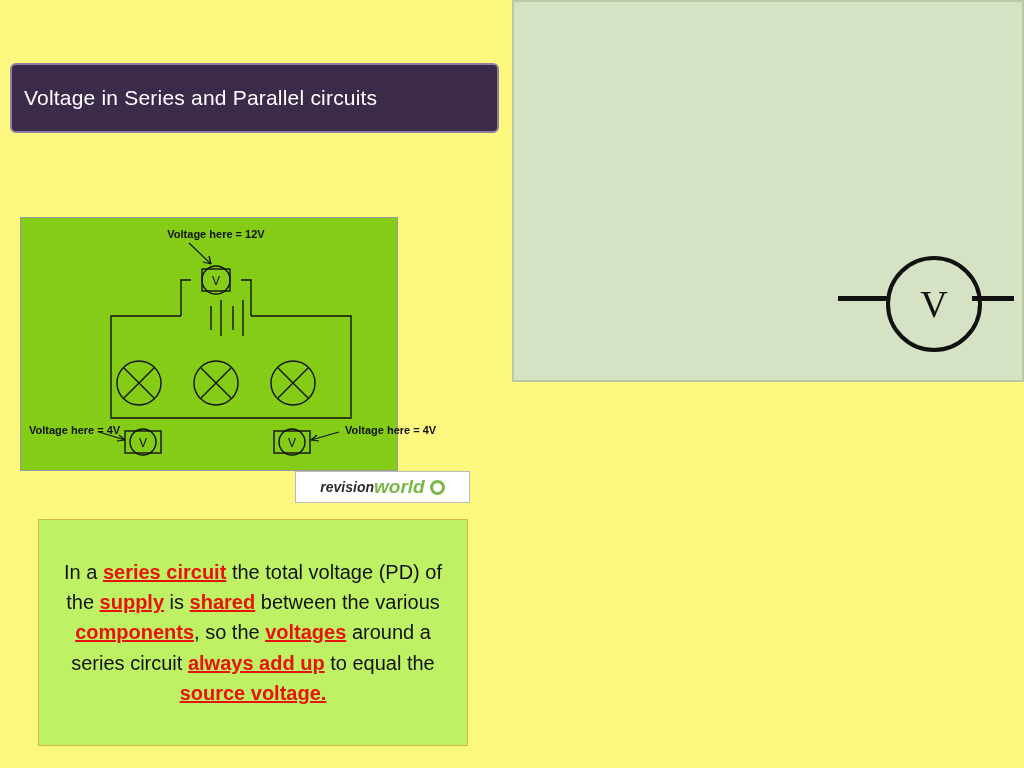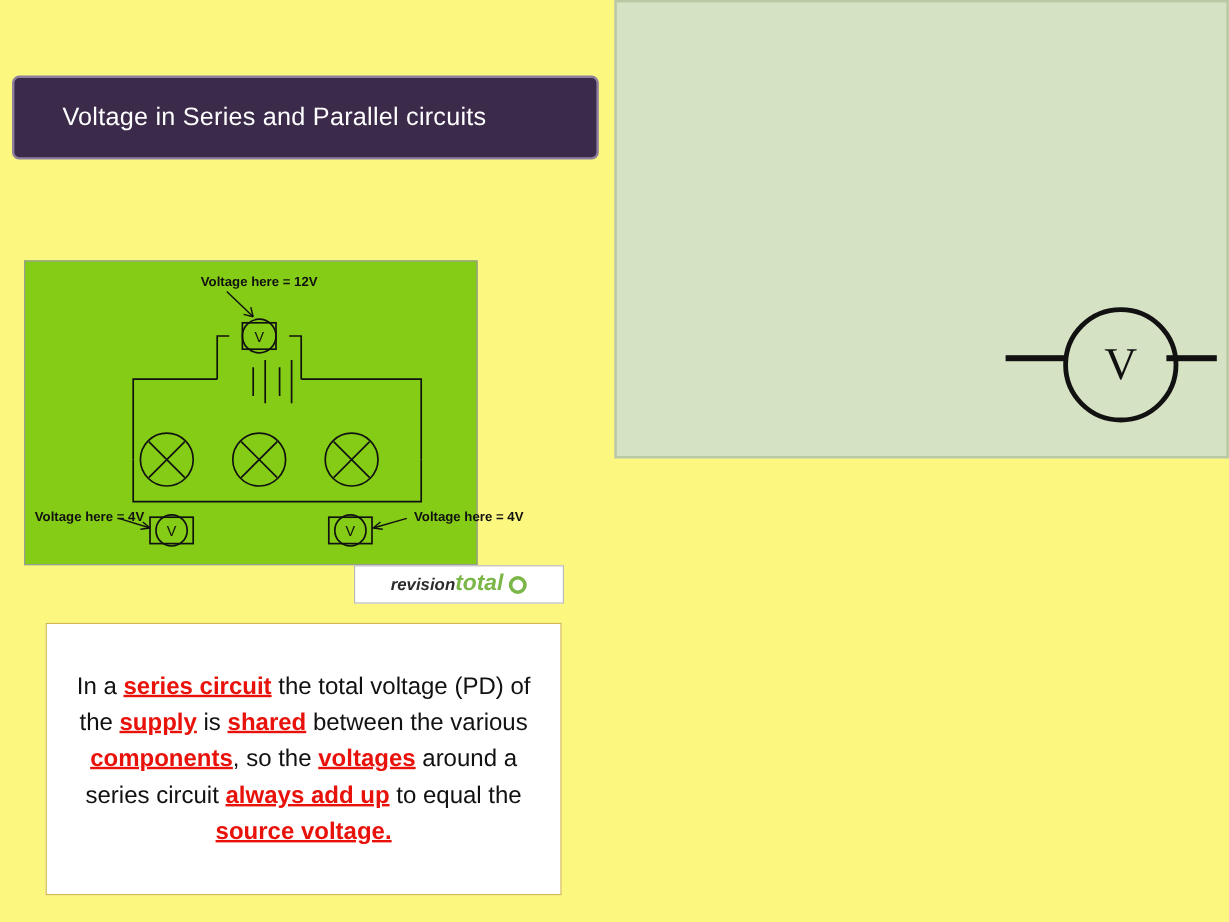--- a/index.html
+++ b/index.html
@@ -10,21 +10,21 @@
     position:relative;
     overflow:hidden;
   }
   
   #title-bar{
     position:absolute;left:10px;top:63px;width:485px;height:66px;
     background:#3b2a4a;border:2px solid #8e7fa0;border-radius:6px;
     display:flex;align-items:center;
   }
   #title-text{
-    color:#ffffff;font-size:21px;padding-left:40px;letter-spacing:.2px;
+    color:#ffffff;font-size:21px;padding-left:12px;letter-spacing:.2px;
   }
   
   #green-panel{
     position:absolute;left:512px;top:0;width:512px;height:382px;
     background:#d6e2c4;border:2px solid #b9c9a3;box-sizing:border-box;
   }
   
   #v-symbol{position:absolute;left:838px;top:252px;width:176px;height:100px;}
   .v-circle{
     position:absolute;left:48px;top:4px;width:88px;height:88px;border-radius:50%;
@@ -48,21 +48,21 @@
   }
   .logo-revision{font-size:14px;font-weight:bold;color:#2b2b2b;font-style:italic;}
   .logo-world{font-size:19px;font-weight:bold;color:#7ab648;font-style:italic;}
   .logo-gear{
     margin-left:5px;width:15px;height:15px;border-radius:50%;
     border:3px solid #7ab648;box-sizing:border-box;
   }
   
   #text-box{
     position:absolute;left:38px;top:519px;width:430px;height:227px;
-    background:#ffffff;border:1px solid #d4b84a;box-sizing:border-box;
+    background:#bef264;border:1px solid #d4b84a;box-sizing:border-box;
     display:flex;align-items:center;justify-content:center;
   }
   #text-para{
     font-size:20px;line-height:1.52;color:#111;text-align:center;width:398px;
   }
   #text-para .kw{color:#e8120b;font-weight:bold;text-decoration:underline;}
 </style>
 </head>
 <body>
 
@@ -136,19 +136,19 @@
     <text x="8" y="216" font-family="Liberation Sans, sans-serif" font-size="11" font-weight="bold" fill="#111">Voltage here = 4V</text>
     <text x="324" y="216" font-family="Liberation Sans, sans-serif" font-size="11" font-weight="bold" fill="#111">Voltage here = 4V</text>
     <text x="195" y="67" text-anchor="middle" font-family="Liberation Sans, sans-serif" font-size="12" fill="#111">V</text>
     <text x="122" y="229" text-anchor="middle" font-family="Liberation Sans, sans-serif" font-size="12" fill="#111">V</text>
     <text x="271" y="229" text-anchor="middle" font-family="Liberation Sans, sans-serif" font-size="12" fill="#111">V</text>
   </svg>
 </div>
 
 <div id="revision-logo">
   <span class="logo-revision">revision</span>
-    <span class="logo-world">total</span>
+    <span class="logo-world">world</span>
   <span class="logo-gear"></span>
 </div>
 
 <div id="text-box">
   <p id="text-para"><span>In a </span><span class="kw">series circuit</span><span> the total voltage (PD) of the </span><span class="kw">supply</span><span> is </span><span class="kw">shared</span><span> between the various </span><span class="kw">components</span><span>, so the </span><span class="kw">voltages</span><span> around a series circuit </span><span class="kw">always add up</span><span> to equal the </span><span class="kw">source voltage.</span></p>
 </div>
 
 </body></html>

